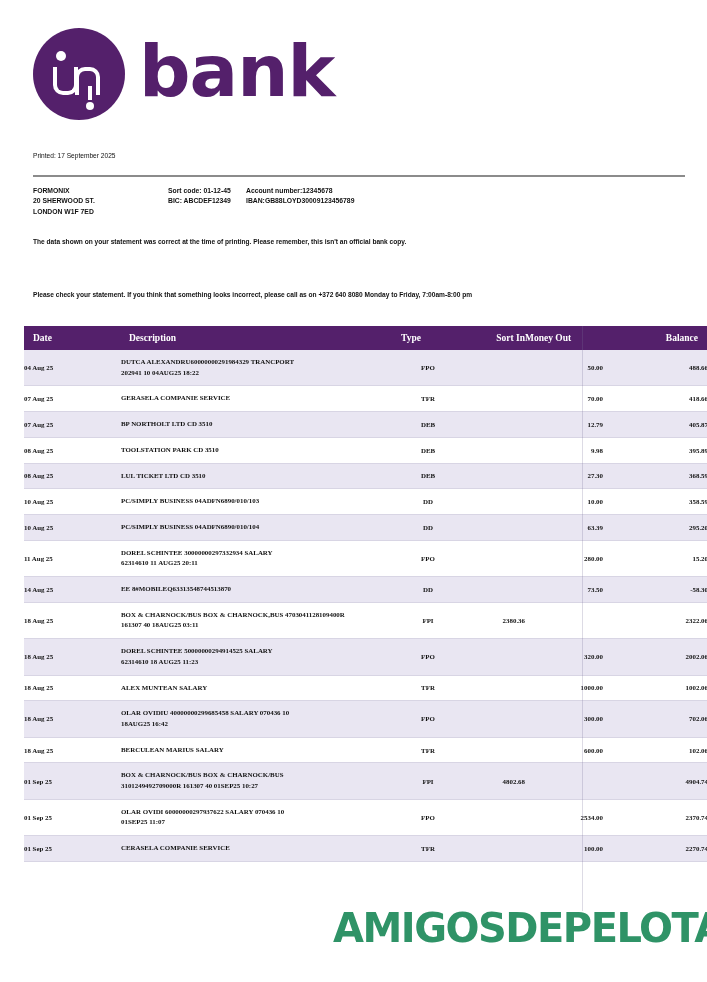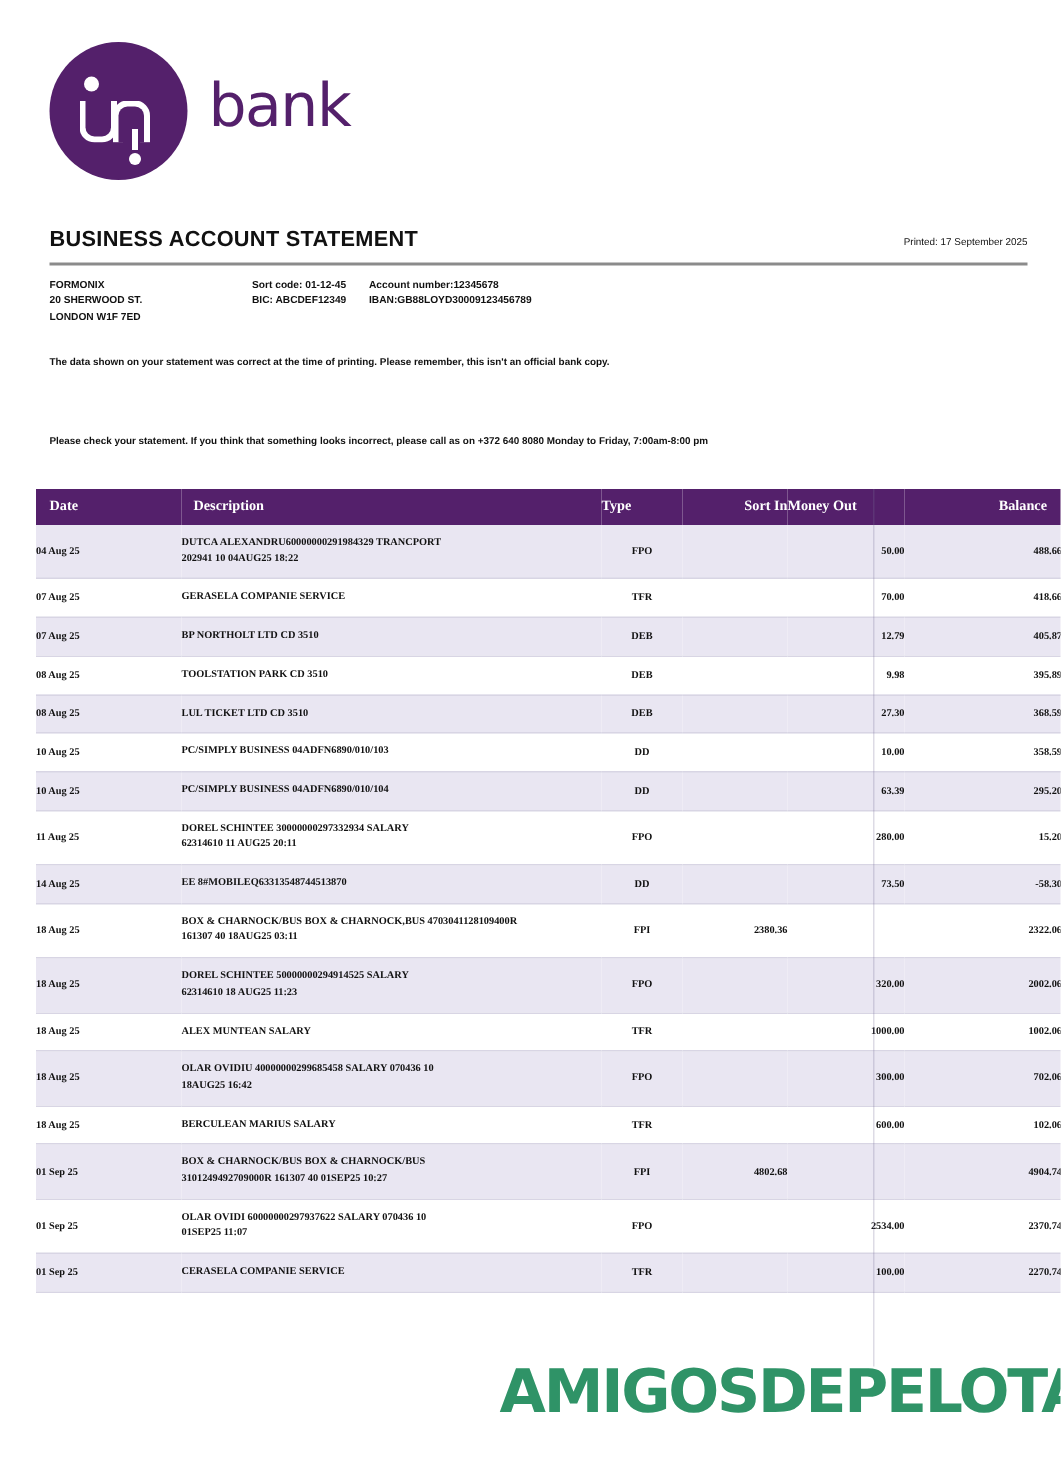--- a/index.html
+++ b/index.html
@@ -79,22 +79,22 @@
     position: absolute;
     left: 53px;
     top: 74px;
     width: 8px;
     height: 8px;
     border-radius: 50%;
     background: #ffffff;
   }
   .logo-word {
     font-family: "DejaVu Sans", sans-serif;
-    font-size: 40px;
-    font-weight: 400;
+    font-size: 72px;
+    font-weight: 700;
     color: #54206b;
     letter-spacing: -1px;
     margin-left: 14px;
     line-height: 1;
     padding-bottom: 6px;
   }
 
   
   .title-row {
     position: absolute;
@@ -244,21 +244,20 @@
       <div class="lm-dot"></div>
       <div class="lm-u"></div>
       <div class="lm-n"></div>
       <div class="lm-tail"></div>
       <div class="lm-tail-dot"></div>
     </div>
     <div class="logo-word">bank</div>
   </div>
 
   <div class="title-row">
-    <div class="doc-title">BUSINESS ACCOUNT STATEMENT</div>
     <div class="printed">Printed: 17 September 2025</div>
   </div>
   <div class="title-rule"></div>
 
   <div class="info-block">
     <div class="addr-col">
       <div>FORMONIX</div>
       <div>20 SHERWOOD ST.</div>
       <div>LONDON W1F 7ED</div>
     </div>

